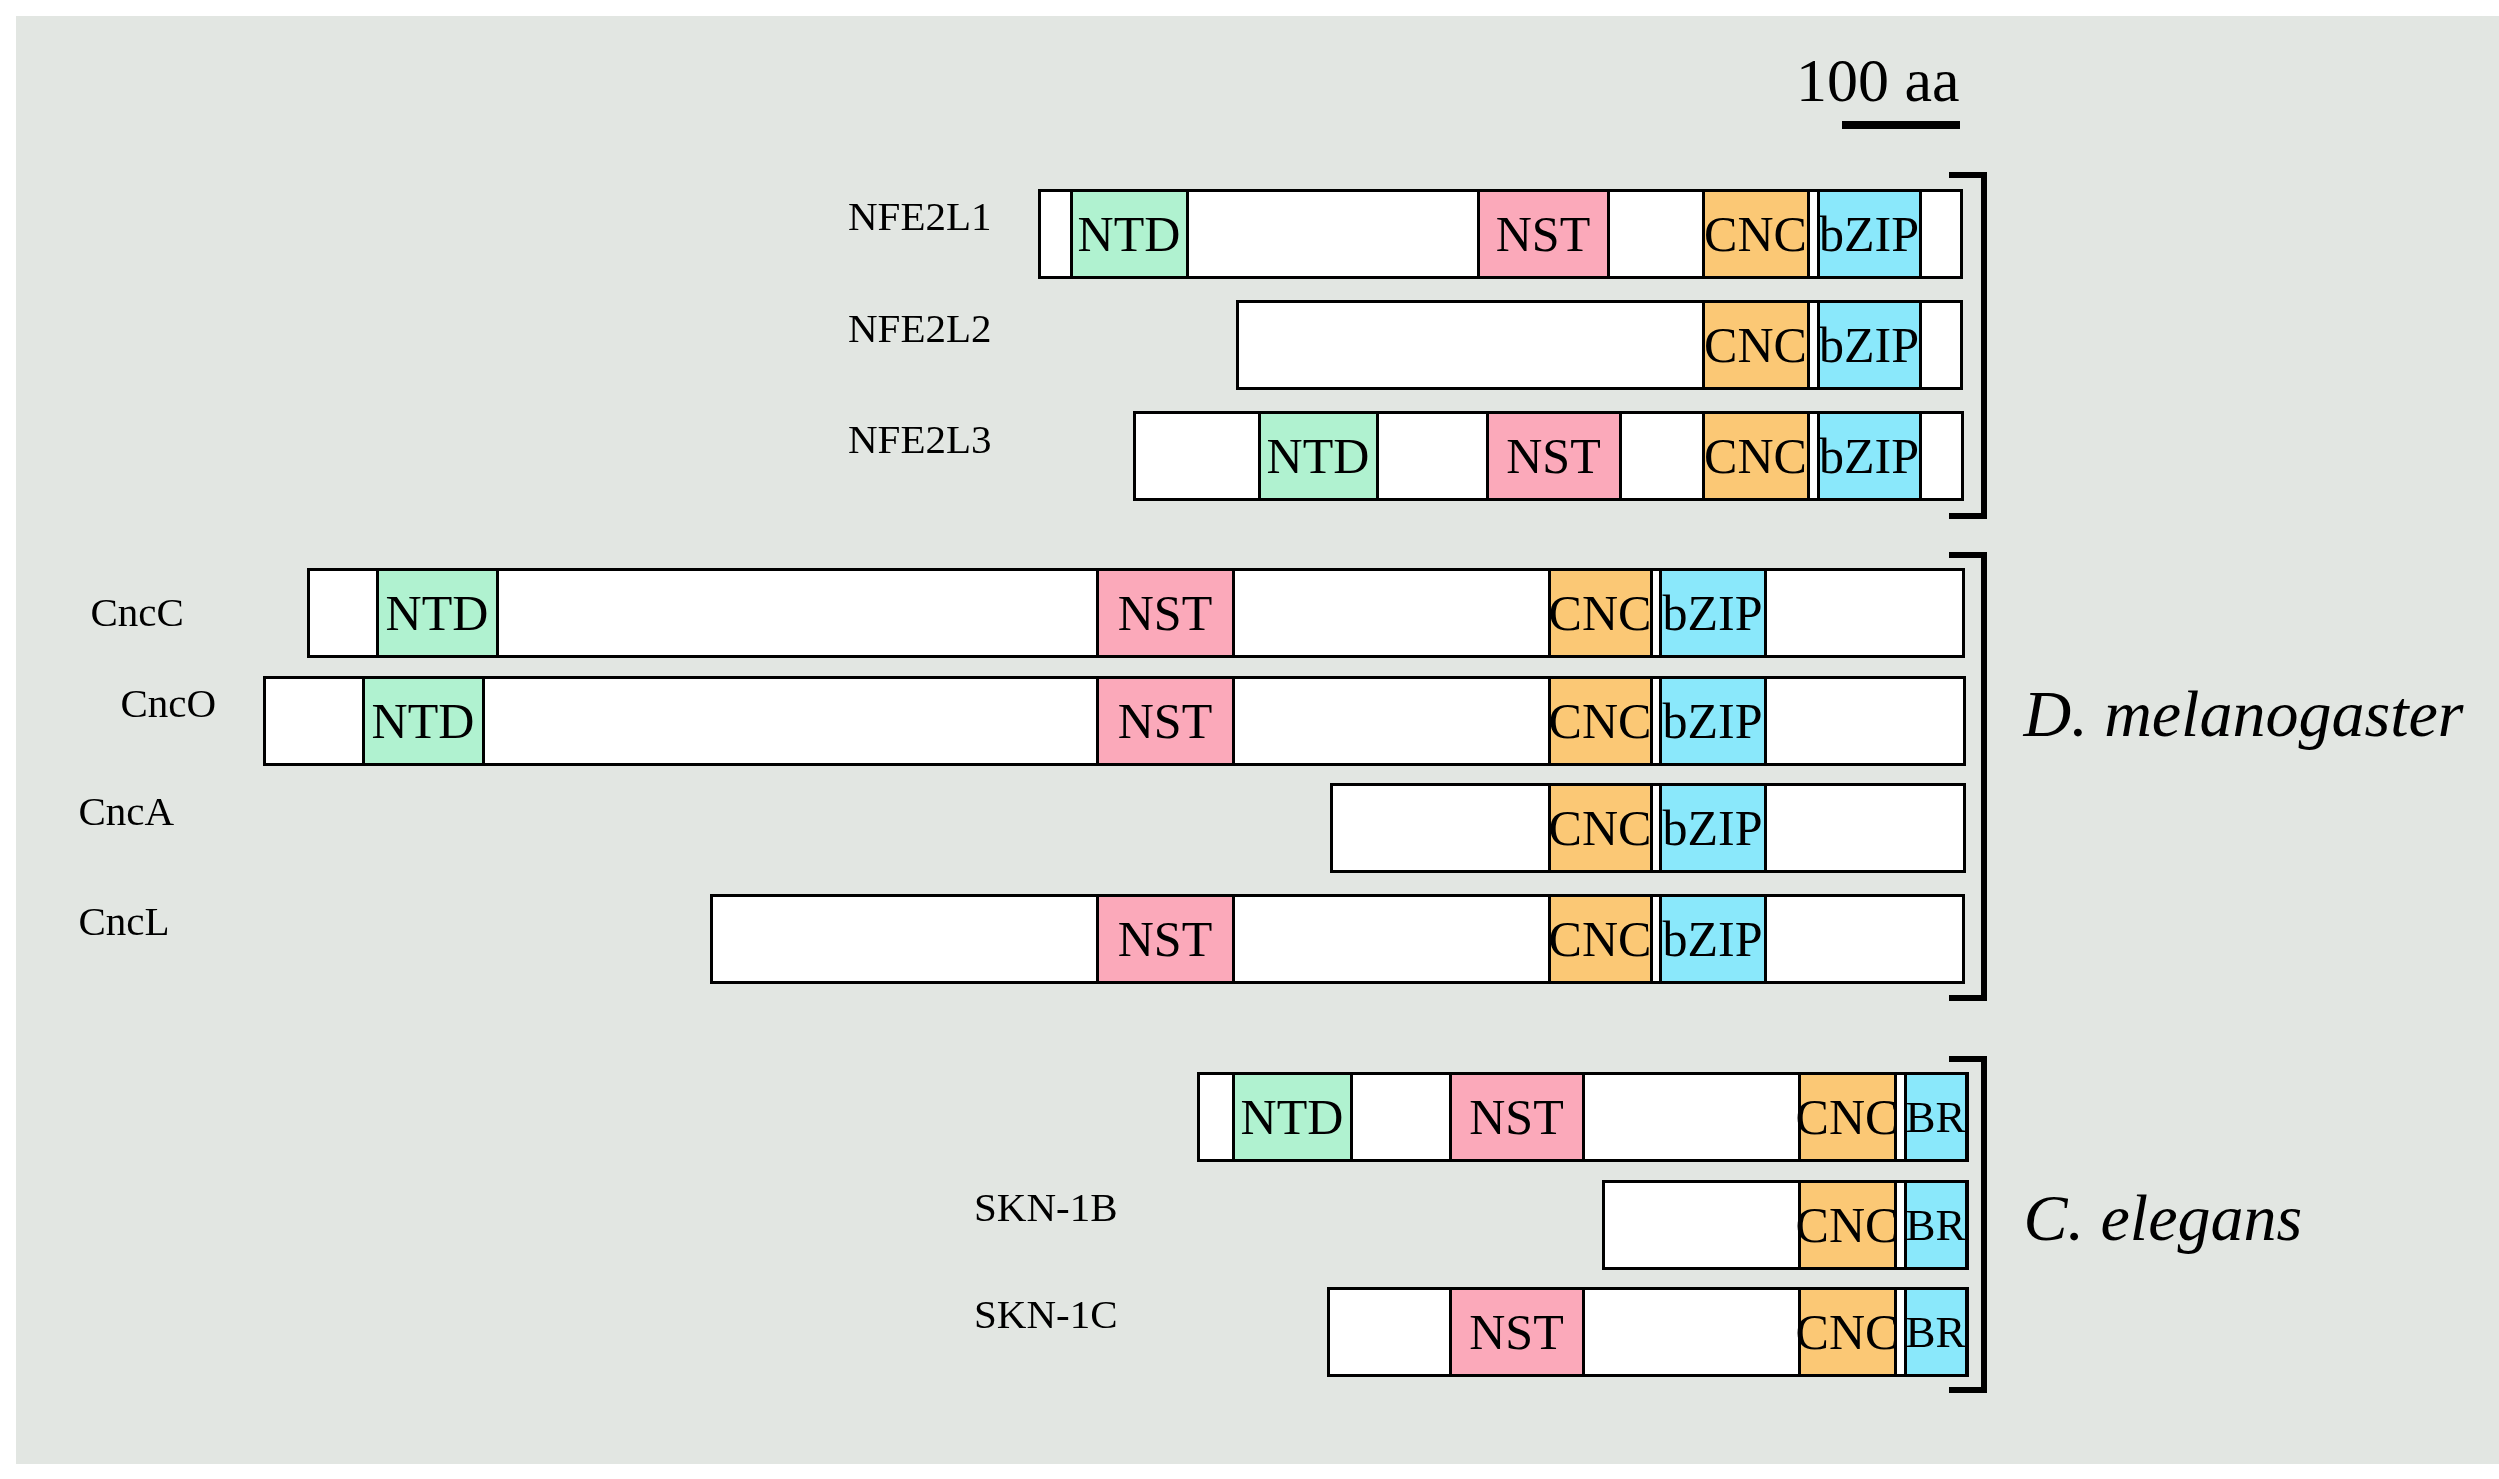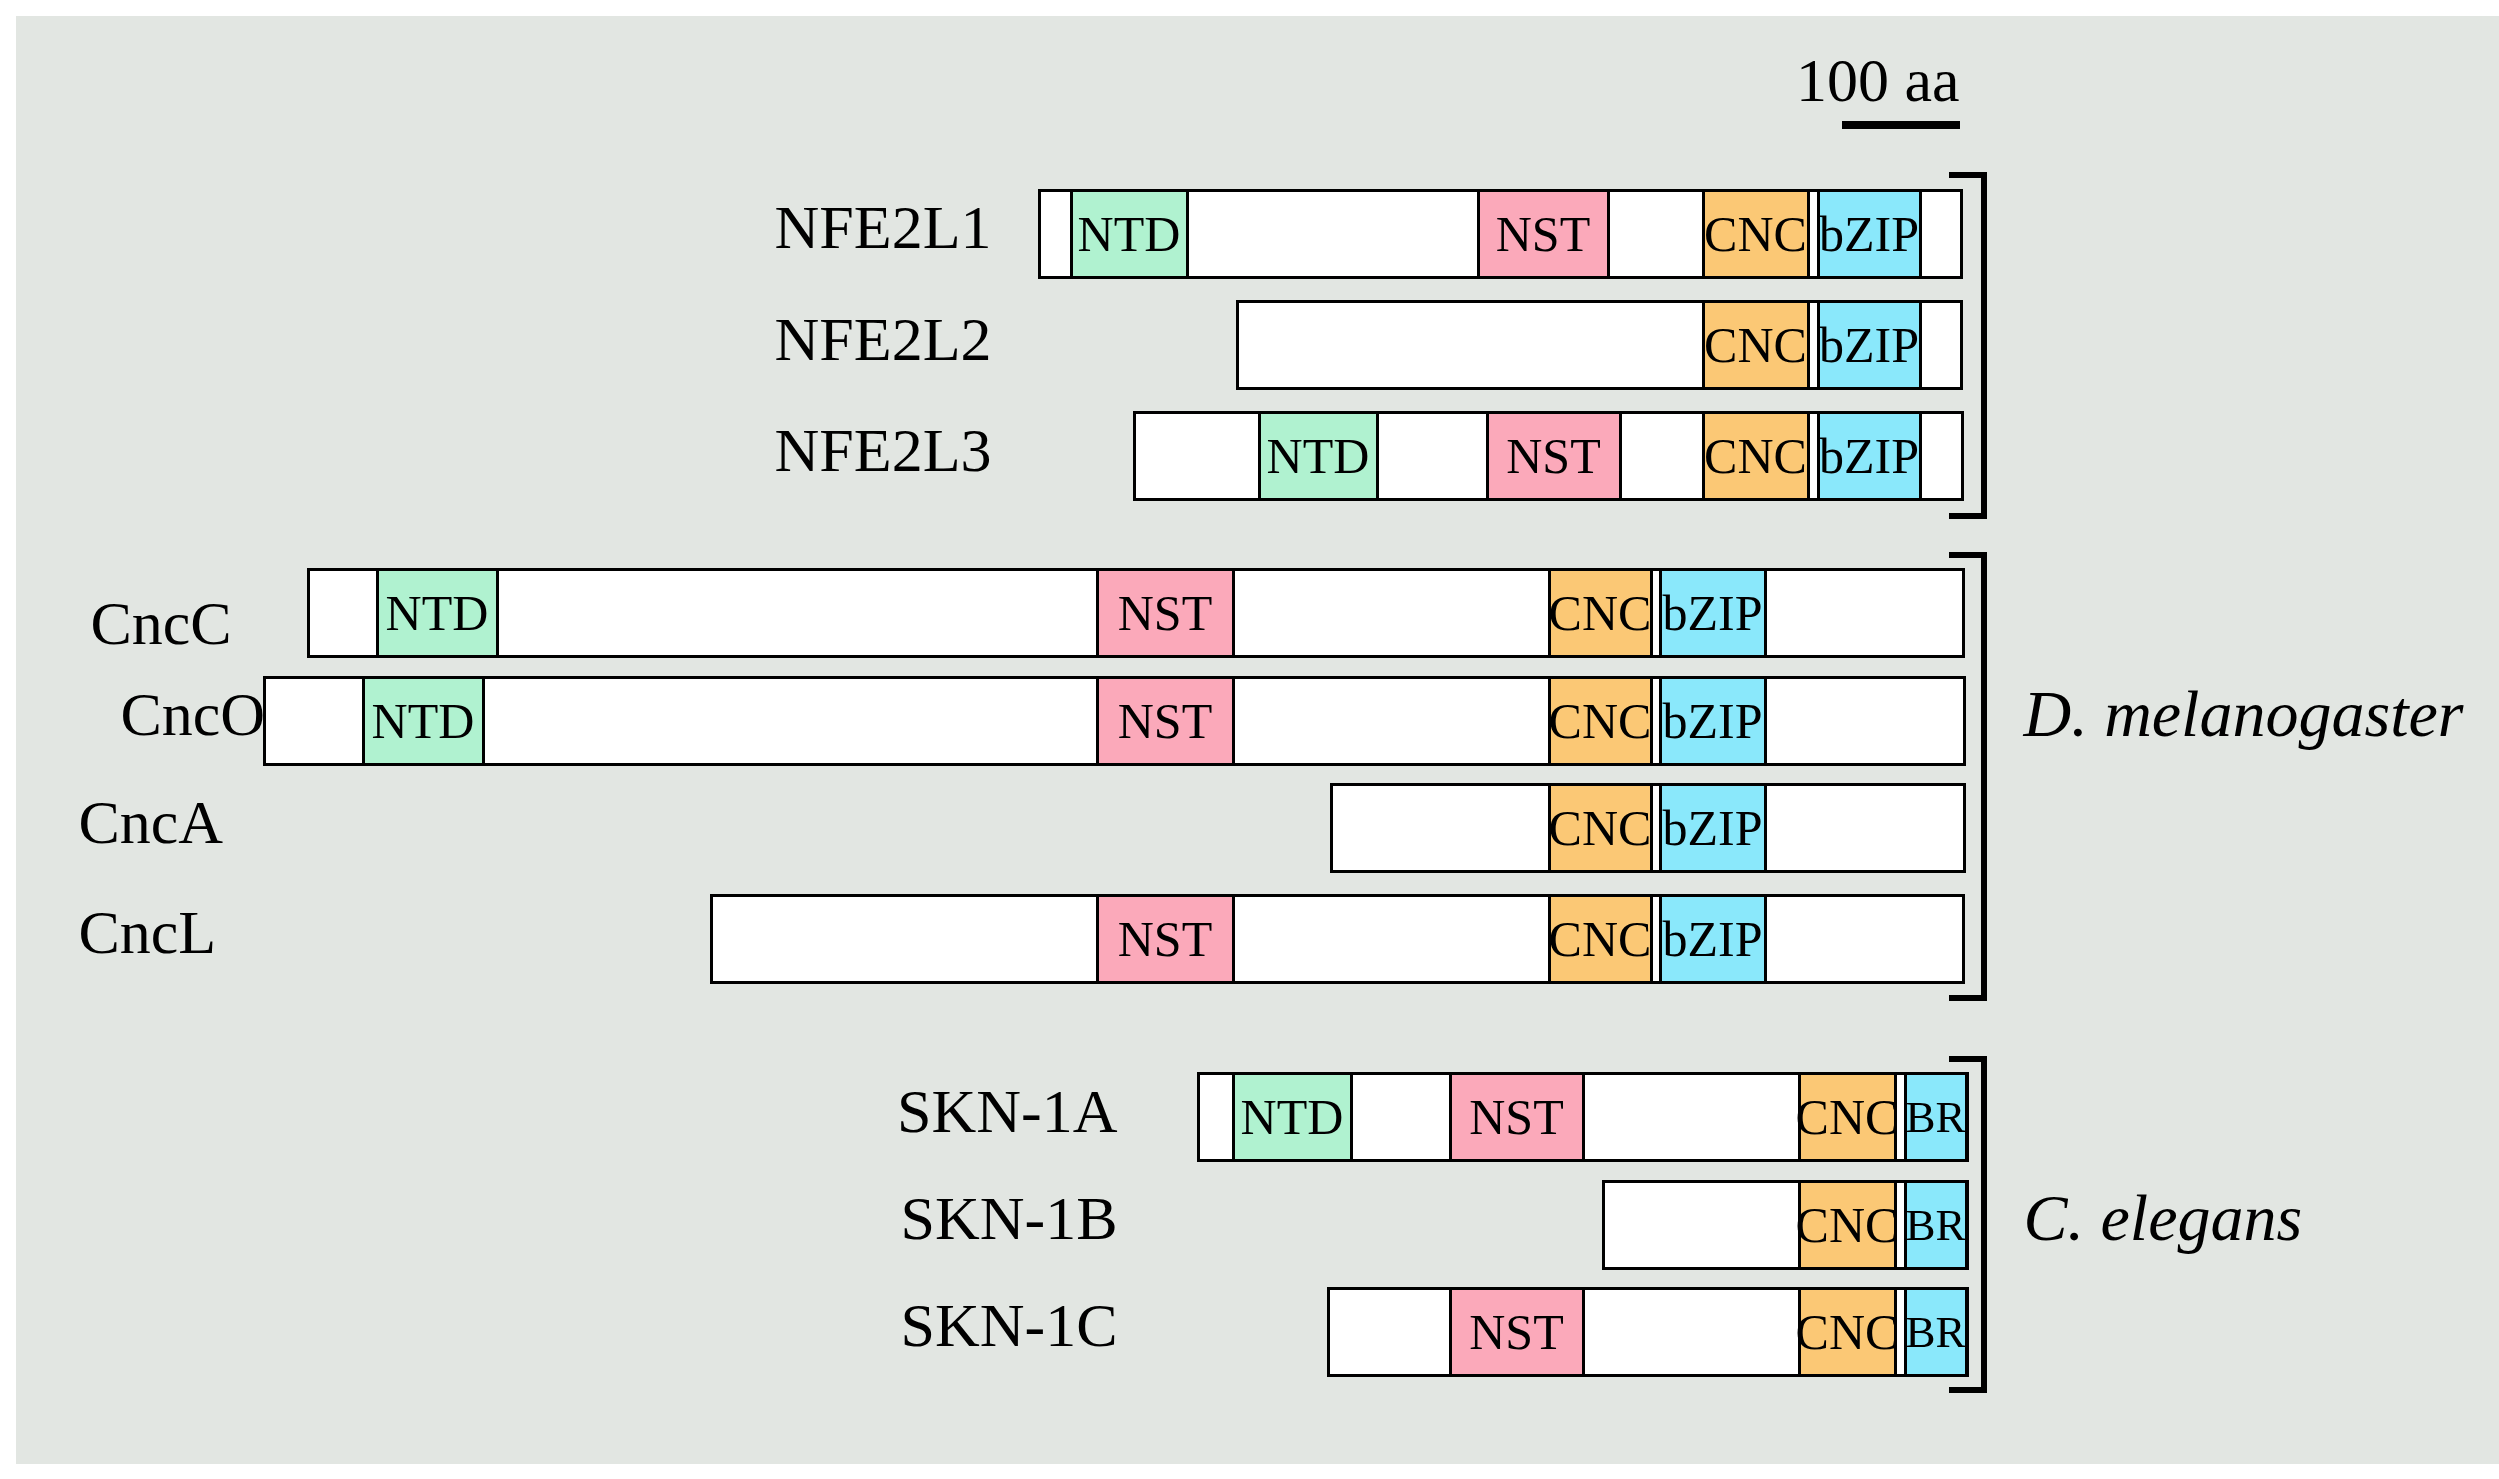--- a/index.html
+++ b/index.html
@@ -35,21 +35,21 @@
     box-sizing: border-box;
     display: flex;
     align-items: center;
     justify-content: center;
     font-size: 50px;
     color: #000000;
     white-space: nowrap;
   }
   .row-label {
     position: absolute;
-    font-size: 62px;
+    font-size: 41px;
     color: #000000;
     white-space: nowrap;
   }
   .species-label {
     position: absolute;
     font-style: italic;
     font-size: 66px;
     color: #000000;
     white-space: nowrap;
   }
@@ -161,21 +161,20 @@
         <span>NST</span>
       </div>
       <div class="domain-box" style="left: 1532px; top: 878px; width: 105px; height: 90px; background: rgb(251, 200, 117);">
         <span>CNC</span>
       </div>
       <div class="domain-box" style="left: 1643px; top: 878px; width: 108px; height: 90px; background: rgb(138, 232, 251);">
         <span>bZIP</span>
       </div>
       <div class="group-bracket" style="left: 1933px; top: 1040px; width: 38px; height: 337px;"></div>
       <div class="species-label" style="left: 2008px; top: 1164px;">C. elegans</div>
-      <div class="row-label" style="top: 1060px; left: 545px; width: 557px; text-align: right;">SKN-1A</div>
       <div class="protein-bar" style="left: 1181px; top: 1056px; width: 772px; height: 90px;"></div>
       <div class="domain-box" style="left: 1216px; top: 1056px; width: 121px; height: 90px; background: rgb(176, 242, 208);">
         <span>NTD</span>
       </div>
       <div class="domain-box" style="left: 1433px; top: 1056px; width: 136px; height: 90px; background: rgb(251, 169, 186);">
         <span>NST</span>
       </div>
       <div class="domain-box" style="left: 1782px; top: 1056px; width: 99px; height: 90px; background: rgb(251, 200, 117);">
         <span>CNC</span>
       </div>

